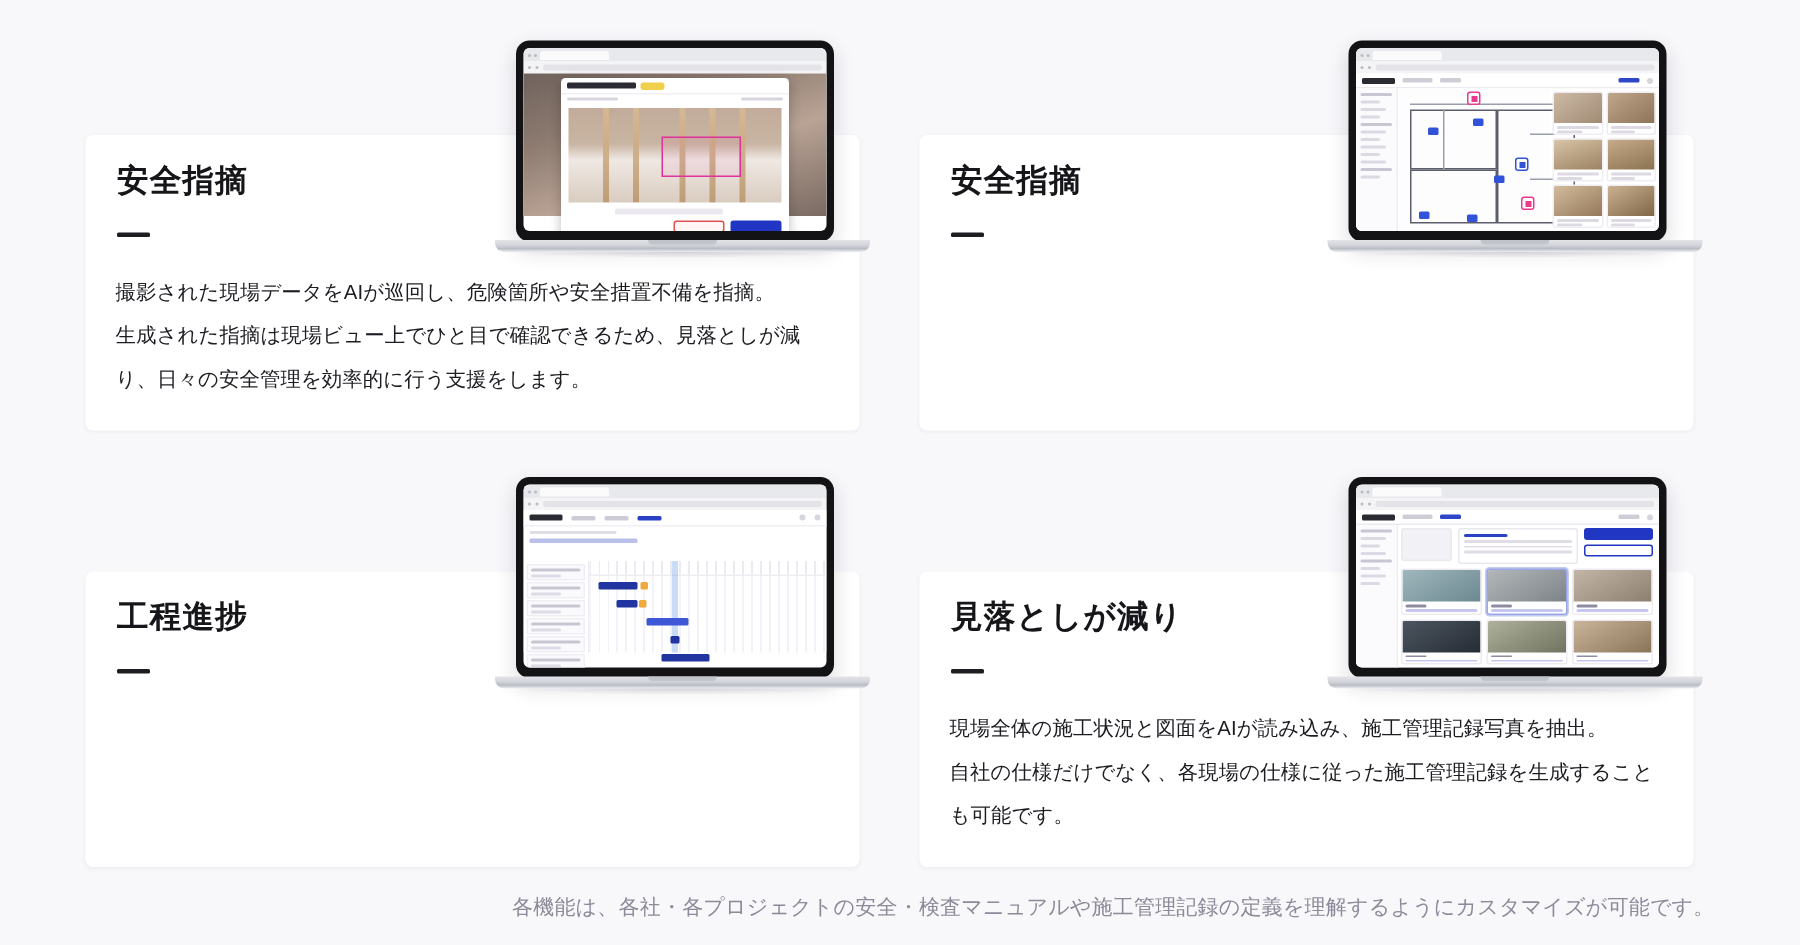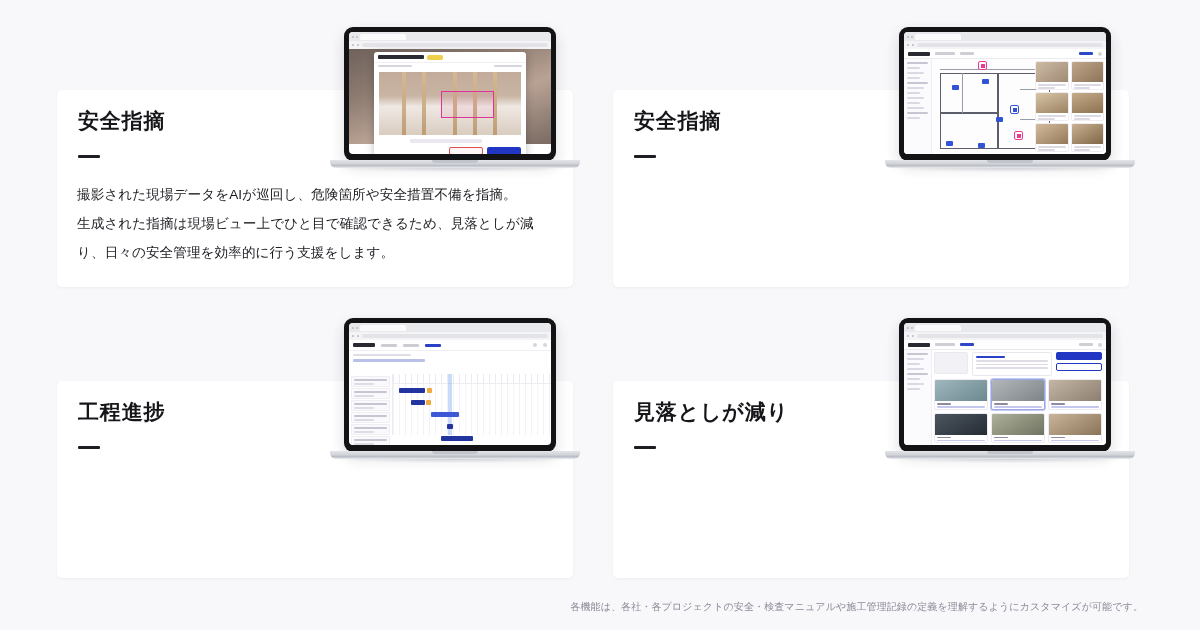--- a/index.html
+++ b/index.html
@@ -326,21 +326,21 @@
   .rc-meta { padding: 2px; }
   .rc-meta span { display: block; height: 1.7px; background: #dedae7; border-radius: 1px; margin-bottom: 1.5px; }
   .rc-meta span.a { width: 30%; background: #8e8aa0; }
   .rc-meta span.v { background: #c5c7ef; }
 
   
   .footnote {
     position: absolute;
     right: 57px;
     bottom: 16px;
-    font-size: 10px;
+    font-size: 14px;
     color: #8d8a99;
     letter-spacing: .01em;
     white-space: nowrap;
   }
 </style>
 </head>
 <body>
 
 <div class="stage">
 
@@ -589,20 +589,22 @@
         </div>
       </div>
     </div>
     <div class="base"></div>
     <div class="base-shadow"></div>
   </div>
 
   <div class="card c3">
     <div class="card-title">見落としが減り</div>
     <div class="title-rule"></div>
+    <div class="card-body">現場全体の施工状況と図面をAIが読み込み、施工管理記録写真を抽出。
+自社の仕様だけでなく、各現場の仕様に従った施工管理記録を生成することも可能です。</div>
   </div>
 
   <div class="laptop l3">
     <div class="lid">
       <div class="screen">
         <div class="chrome">
           <span class="dot"></span>
           <span class="dot"></span>
           <div class="tab"></div>
         </div>

